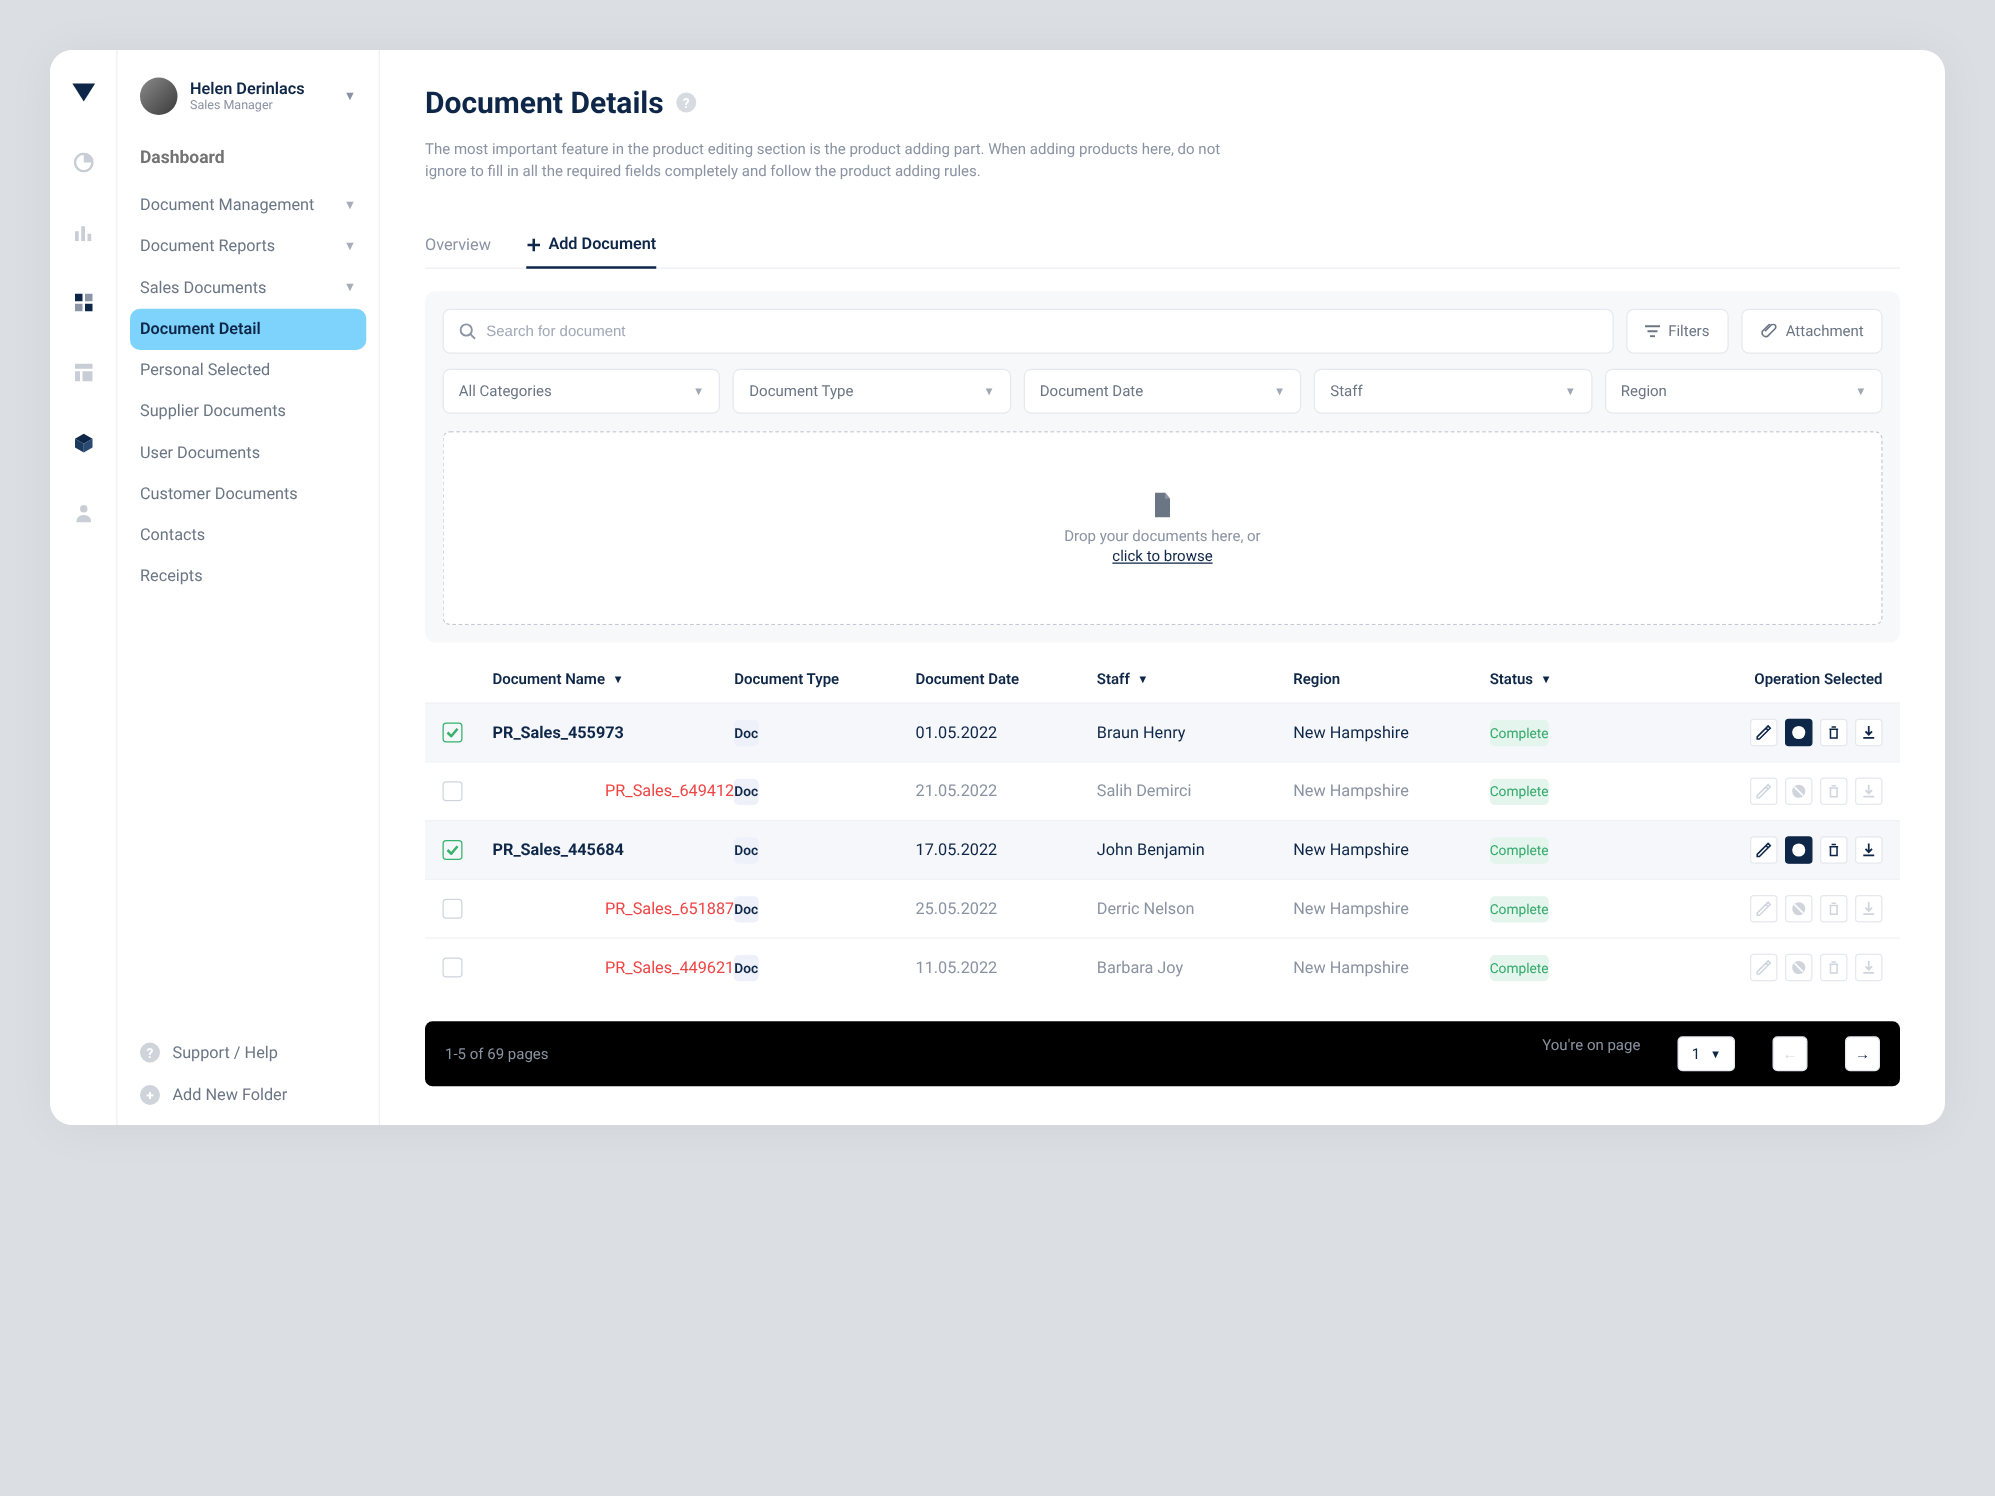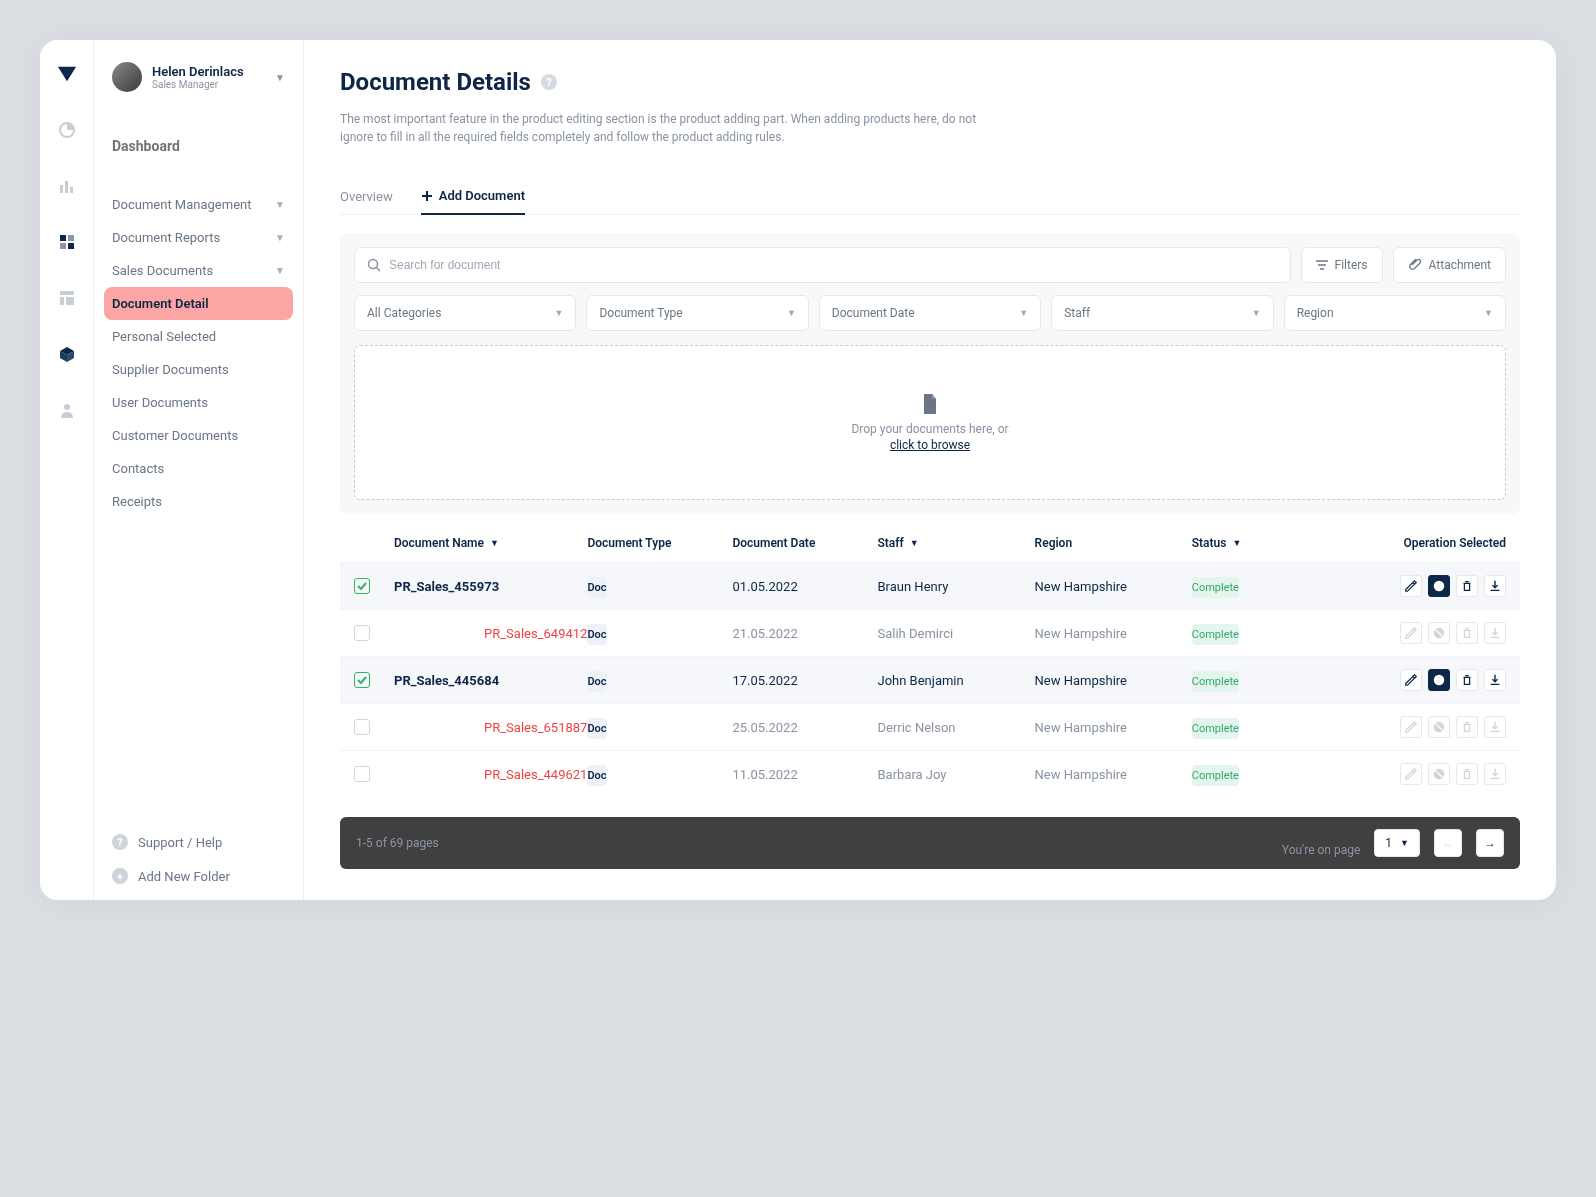--- a/index.html
+++ b/index.html
@@ -36,21 +36,20 @@
       cursor: pointer;
     }
     .rail-icon.active { color: #0e2647; }
     
     .sidebar {
       width: 210px;
       border-right: 1px solid #eef0f3;
       display: flex;
       flex-direction: column;
       padding: 22px 0 16px 0;
-      gap: 20px;
     }
     .user {
       display: flex; align-items: center; gap: 10px;
       padding: 0 18px; margin-bottom: 26px;
     }
     .avatar {
       width: 30px; height: 30px; border-radius: 50%;
       background: linear-gradient(135deg,#8a8a8a,#3a3a3a);
     }
     .user-text { flex:1; }
@@ -61,21 +60,21 @@
       font-weight: 700; font-size: 14px; color:#737373;
       padding: 0 18px; margin-bottom: 14px;
     }
     .nav-item {
       display:flex; align-items:center; justify-content:space-between;
       padding: 9px 18px;
       color:#6b7685; font-size:13px;
       cursor:pointer;
     }
     .nav-item.active {
-      background:#fca5a5; color:#0e2647; font-weight:600;
+      background:#7dd3fc; color:#0e2647; font-weight:600;
       border-radius: 8px; margin: 0 10px; padding-left: 8px; padding-right: 8px;
     }
     .nav-caret { font-size:10px; color:#a8aeb9; }
     .sidebar-spacer { flex:1; }
     .sidebar-foot {
       padding: 0 18px; display:flex; flex-direction:column; gap:18px;
       color:#6b7685; font-size:13px;
     }
     .foot-item { display:flex; align-items:center; gap:10px; cursor:pointer;}
     .foot-icon {
@@ -196,25 +195,25 @@
     .ops { display:flex; gap:6px; justify-content:flex-end;}
     .op {
       width:22px;height:22px;border:1px solid #e5e8ed;border-radius:3px;
       display:flex;align-items:center;justify-content:center;
       color:#0e2647; cursor:pointer; background:#fff;
     }
     .op.disabled{ color:#d0d5dd; }
     .op.solid { background:#0e2647; color:#fff; border-color:#0e2647;}
     
     .pagination {
-      margin-top:20px; background:#404040; border-radius:6px;
+      margin-top:20px; background:#000000; border-radius:6px;
       padding:12px 16px; display:flex; align-items:center; justify-content:space-between;
       font-size:12px; color:#8a93a2;
     }
-    .pag-right{display:flex;align-items:flex-end;gap:14px;}
+    .pag-right{display:flex;align-items:flex-start;gap:30px;}
     .pag-select{
       height:28px;border:1px solid #e5e8ed;border-radius:4px;background:#fff;
       display:flex;align-items:center;gap:8px;padding:0 10px;color:#0e2647;font-size:12px;cursor:pointer;
     }
     .pag-arrow{
       width:28px;height:28px;border:1px solid #e5e8ed;border-radius:4px;background:#fff;
       display:flex;align-items:center;justify-content:center;color:#0e2647;cursor:pointer;
     }
     .pag-arrow.disabled{color:#d4d8df;}
     svg{display:block;}

